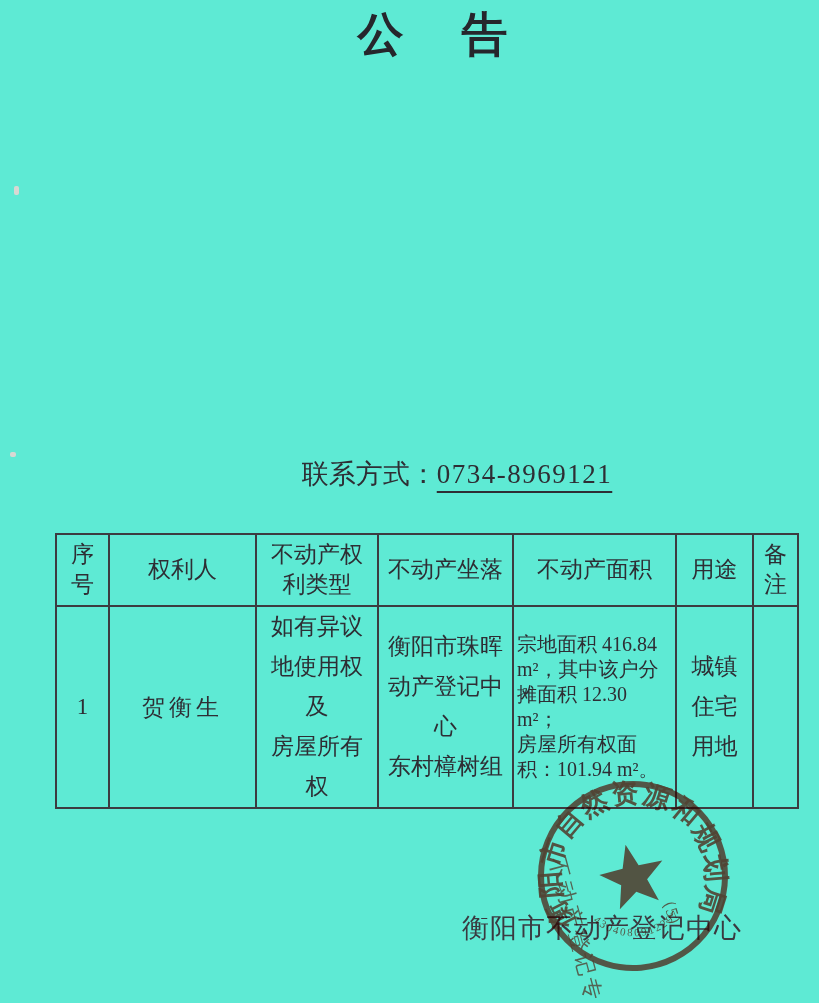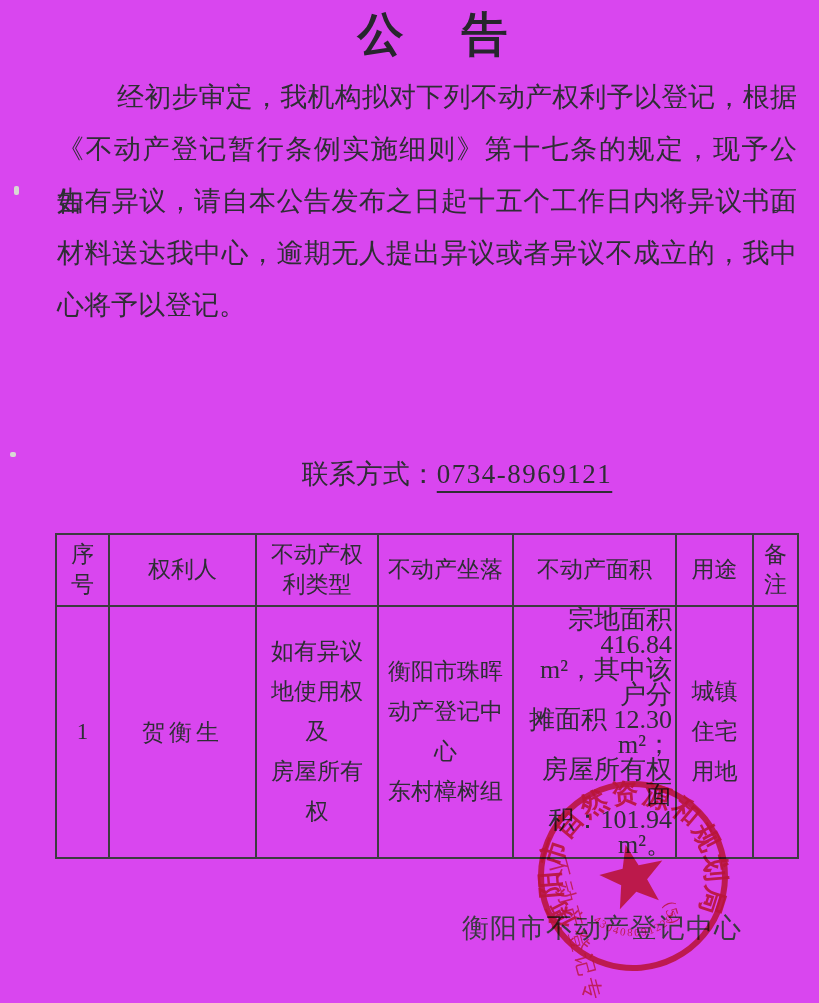--- a/index.html
+++ b/index.html
@@ -1,21 +1,21 @@
 <!DOCTYPE html>
 <html><head>
 <meta charset="utf-8">
 <style>
   * { margin:0; padding:0; box-sizing:border-box; }
   html,body { background:#e8e8e6; }
   .page {
     position:relative;
     width:819px; height:1003px;
     margin:0 auto;
-    background:#d946ef;
+    background:#5eead4;
     overflow:hidden;
     color:#2e2e34;
     font-family:"Liberation Serif","DejaVu Serif",serif;
   }
   .doc-title {
     position:absolute; left:0; top:4px; width:819px;
     text-align:center; padding-left:52px;
     font-size:46px; font-weight:bold; letter-spacing:6px;
     color:#26262c;
   }
@@ -47,21 +47,21 @@
     border:2px solid #3c3c40;
     text-align:center; vertical-align:middle;
     font-weight:normal;
     padding:0 3px;
     overflow:hidden;
   }
   table.reg thead tr { height:72px; }
   table.reg tbody tr { height:131px; }
   th.hdr { line-height:30px; }
   .cellline { line-height:40px; font-size:23px; }
-  .arealine { line-height:25px; font-size:26px; text-align:right; }
+  .arealine { line-height:25px; font-size:20px; text-align:left; }
   .owner-cell { letter-spacing:4px;margin-top:40px; }
 
   
   .footer-org {
     position:absolute; left:462px; top:902px;
     font-size:27px; letter-spacing:1px; color:#3a3a40;margin-top:8px;
   }
   .footer-date {
     position:absolute; left:501px; top:950px;
     font-size:25px; letter-spacing:1px; color:#3a3a40;
@@ -79,27 +79,20 @@
   .a1 { left:14px; top:186px; width:5px; height:9px; }
   .a2 { left:10px; top:452px; width:6px; height:5px; }
 </style>
 </head>
 <body>
 
 <div class="page">
 
   <div class="doc-title">公　告</div>
 
-  <div class="textblock" style="top:71px;">
-    <div class="line jl ind">经初步审定，我机构拟对下列不动产权利予以登记，根据</div>
-    <div class="line jl">《不动产登记暂行条例实施细则》第十七条的规定，现予公告。</div>
-    <div class="line jl">如有异议，请自本公告发布之日起十五个工作日内将异议书面</div>
-    <div class="line jl">材料送达我中心，逾期无人提出异议或者异议不成立的，我中</div>
-    <div class="line">心将予以登记。</div>
-  </div>
 
 
   <div class="textblock" style="top:448px;text-align:center;">
     <div class="line ind">
       <span>联系方式：</span><span class="u phone">0734-8969121</span>
     </div>
   </div>
 
   <table class="reg">
     <colgroup>

